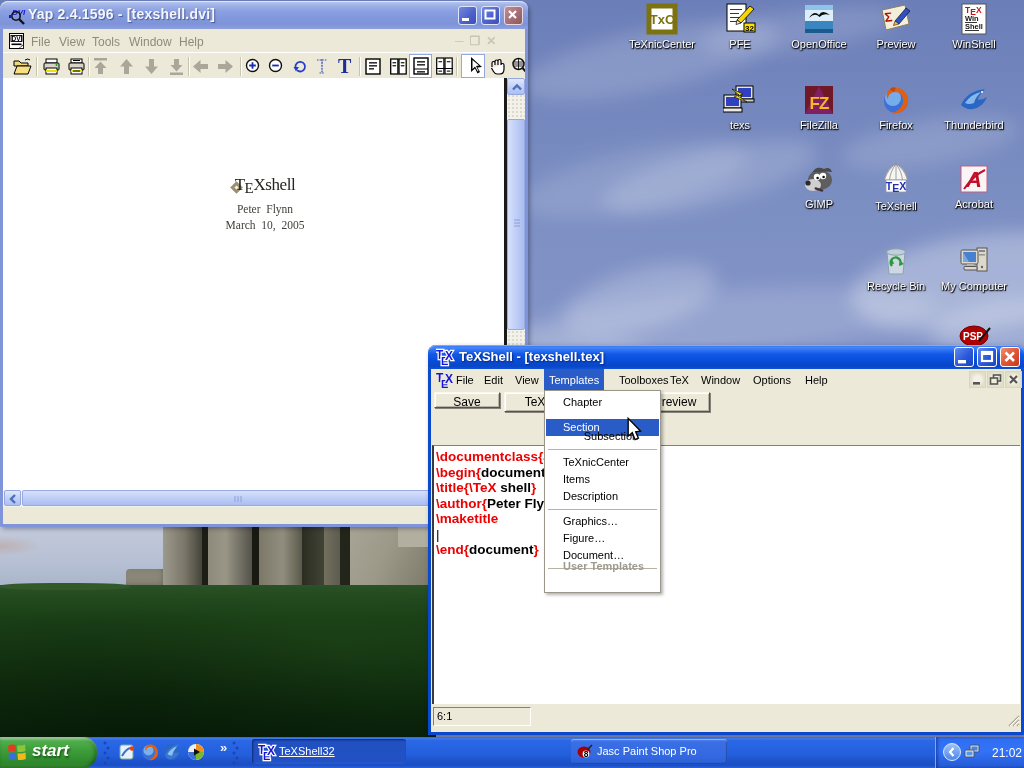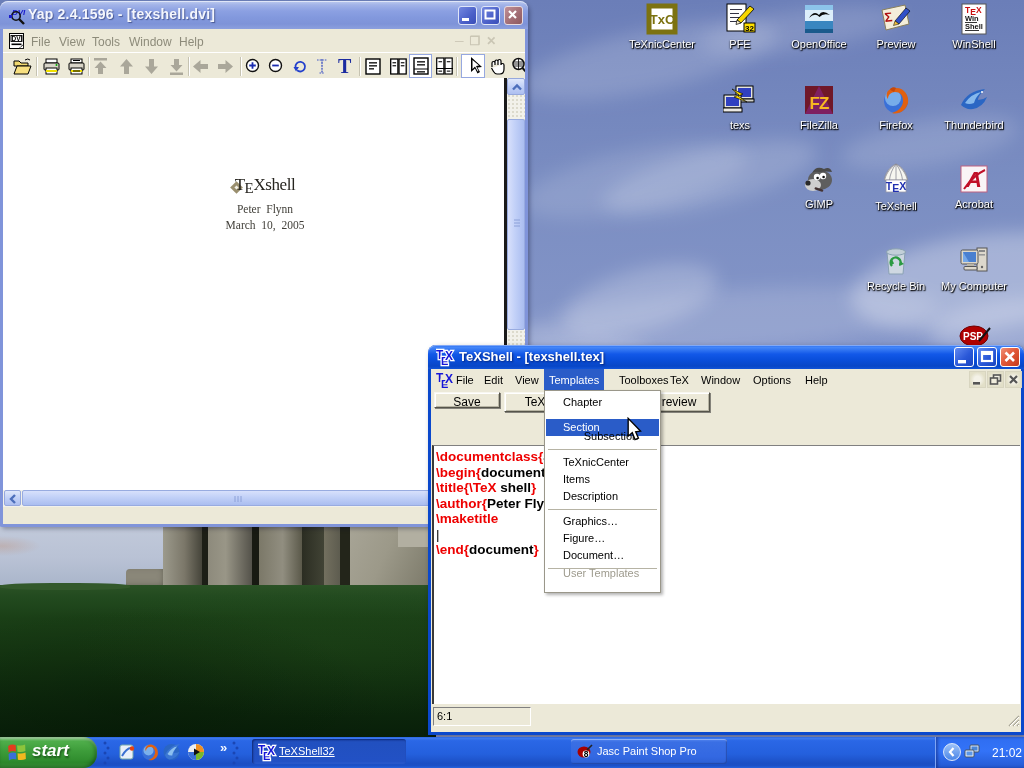--- a/index.html
+++ b/index.html
@@ -524,21 +524,21 @@
   <div class="mi" style="top:37px;text-align:center;">Subsection</div>
   <div class="msep" style="top:58px;"></div>
   <div class="mi" style="top:63px;">TeXnicCenter</div>
   <div class="mi" style="top:80px;">Items</div>
   <div class="mi" style="top:97px;">Description</div>
   <div class="msep" style="top:118px;"></div>
   <div class="mi" style="top:122px;">Graphics…</div>
   <div class="mi" style="top:139px;">Figure…</div>
   <div class="mi" style="top:156px;">Document…</div>
   <div class="msep" style="top:177px;"></div>
-  <div class="mi" style="top:174px;color:#9e9b8e;">User Templates</div>
+  <div class="mi" style="top:167px;color:#9e9b8e;font-weight:bold;">User Templates</div>
 </div>
 <svg class="abs" style="left:626px;top:417px;" width="18" height="26" viewBox="0 0 12 19">
     <polygon points="1,1 1,14 4,11.5 6,16.5 8.5,15.5 6.5,10.8 10,10.3" fill="#fff" stroke="#000" stroke-width="1"></polygon>
   </svg>
 <div id="taskbar">
 
   <div class="abs" style="left:-2px;top:0;width:99px;height:31px;border-radius:0 14px 14px 0;background:linear-gradient(180deg,#8ecf8b 0%,#4fae4b 14%,#3d9c3a 45%,#2e8a2c 82%,#46a243 100%);box-shadow:inset 0 -2px 4px rgba(0,40,0,.35), inset -2px 0 4px rgba(0,40,0,.3), inset 0 2px 2px rgba(255,255,255,.35);">
     <svg class="abs" style="left:9px;top:5px;" width="21" height="20" viewBox="0 0 21 20">
         <g transform="rotate(-3 10 10)">
           <path d="M1.5 3.5 Q5 1.5 9 3 L9 9.5 Q5 8 1.5 10 Z" fill="#e43c1e"></path>

